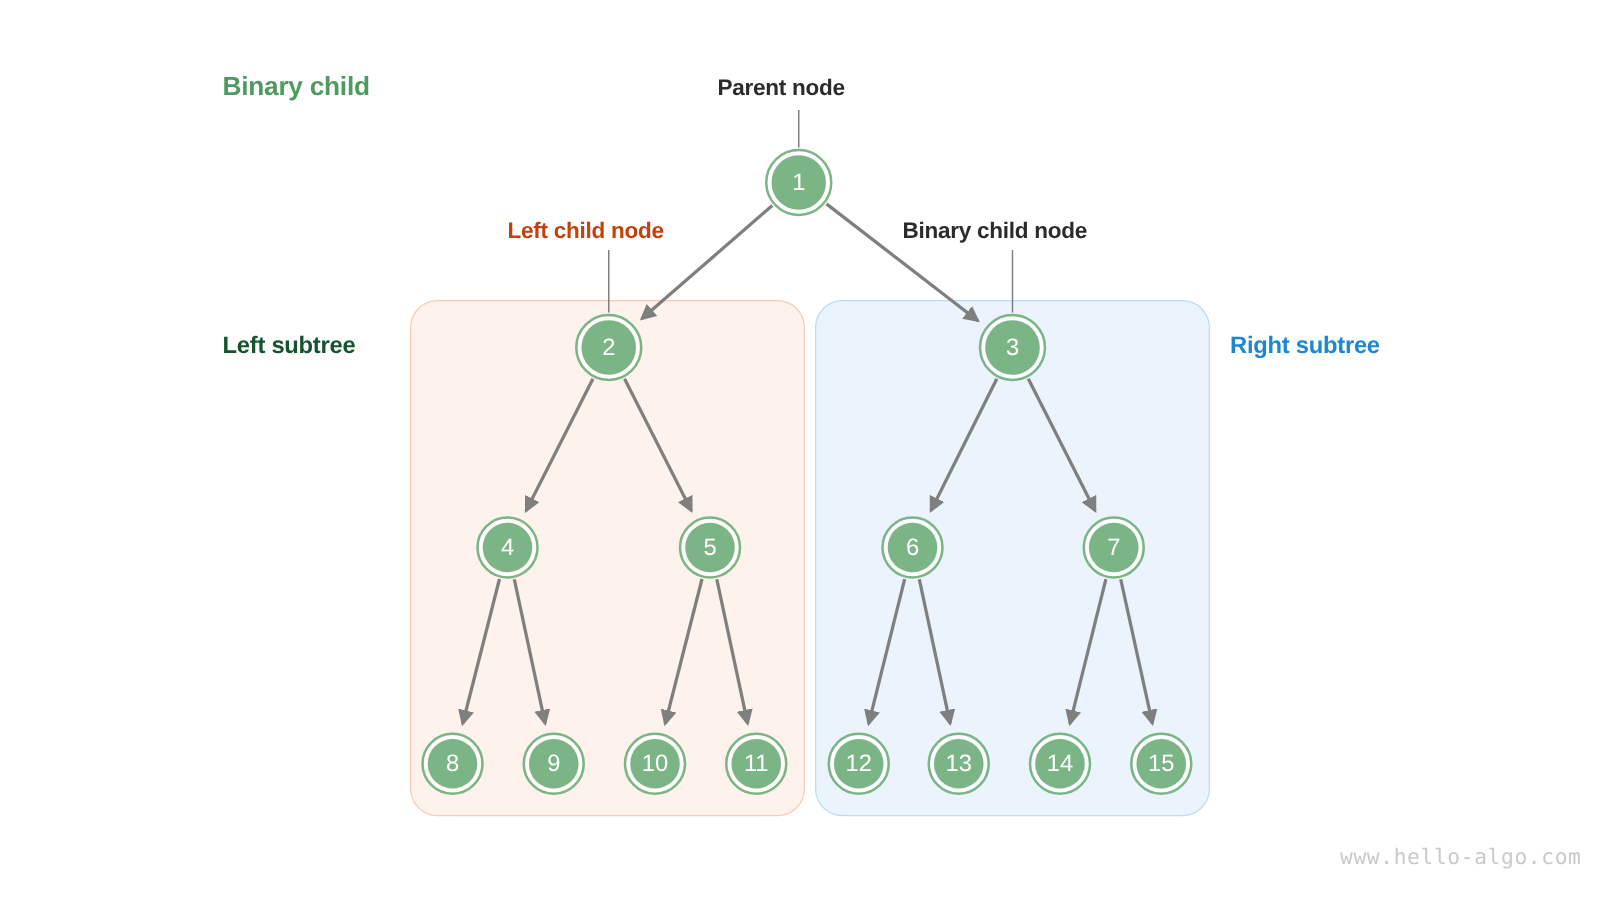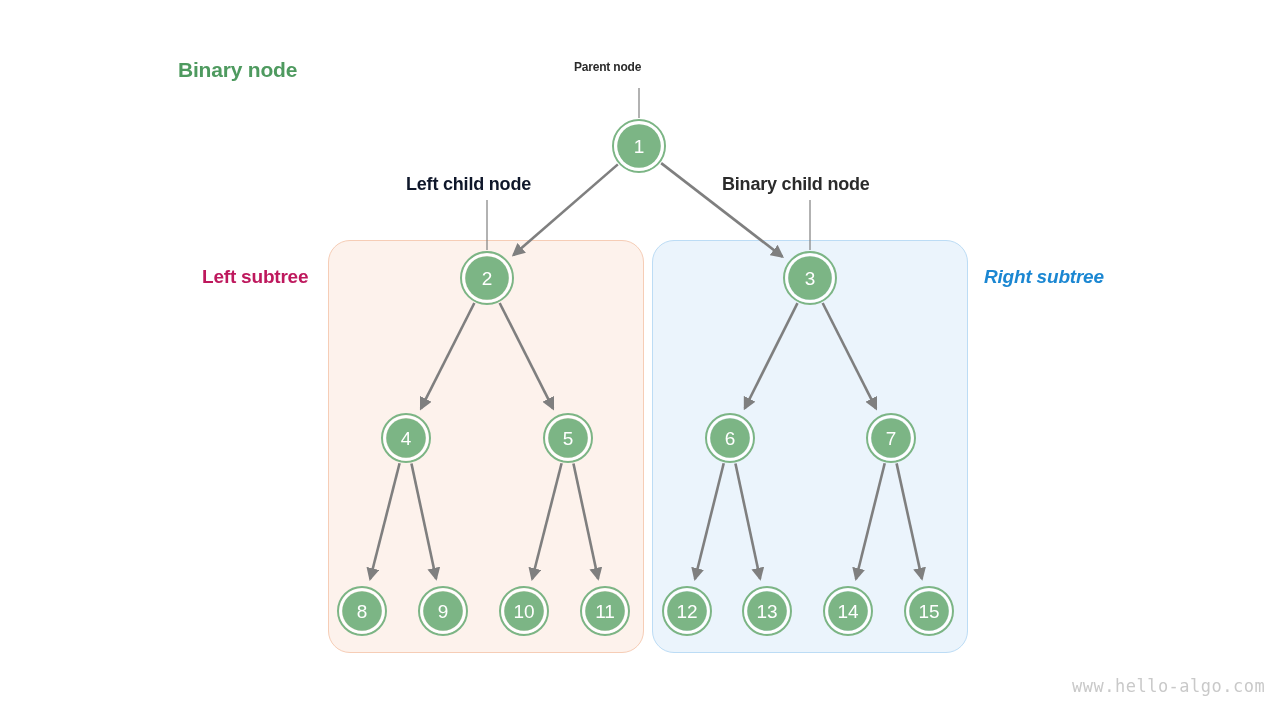--- a/index.html
+++ b/index.html
@@ -54,41 +54,39 @@
   #title-binary-tree {
     left: 178px;
     top: 58px;
     font-size: 21px;
     color: #4e9a5f;
   }
   #label-left-subtree {
     left: 178px;
     top: 266px;
     font-size: 19px;
-    color: #be185d;
-    margin-left: 24px;
+    color: #14532d;
   }
   #label-right-subtree {
     left: 984px;
     top: 266px;
     font-size: 19px;
     color: #1b87d2;
-    font-style: italic;
   }
   #label-parent-node {
     left: 574px;
     top: 60px;
-    font-size: 12px;
+    font-size: 18px;
     color: #2b2b2b;
   }
   #label-left-child-node {
     left: 406px;
     top: 174px;
     font-size: 18px;
-    color: #0f172a;
+    color: #c2410c;
   }
   #label-right-child-node {
     left: 722px;
     top: 174px;
     font-size: 18px;
     color: #2b2b2b;
   }
   #watermark {
     position: absolute;
     left: 1072px;
@@ -229,21 +227,21 @@
         </g>
         <g>
           <circle cx="929" cy="611" r="24" fill="none" stroke="#7cb585" stroke-width="2"></circle>
           <circle cx="929" cy="611" r="21.4" fill="none" stroke="#ffffff" stroke-width="2.4"></circle>
           <circle cx="929" cy="611" r="19.8" fill="#7cb585"></circle>
           <text x="929" y="611.5" class="node-value" fill="#ffffff">15</text>
         </g>
       </g>
   </svg>
 
-  <div class="caption" id="title-binary-tree">Binary node</div>
+  <div class="caption" id="title-binary-tree">Binary child</div>
 
   <div class="caption" id="label-left-subtree">Left subtree</div>
   <div class="caption" id="label-right-subtree">Right subtree</div>
 
   <div class="caption" id="label-parent-node">Parent node</div>
   <div class="caption" id="label-left-child-node">Left child node</div>
   <div class="caption" id="label-right-child-node">Binary child node</div>
 
   <div id="watermark">www.hello-algo.com</div>
 </div>

